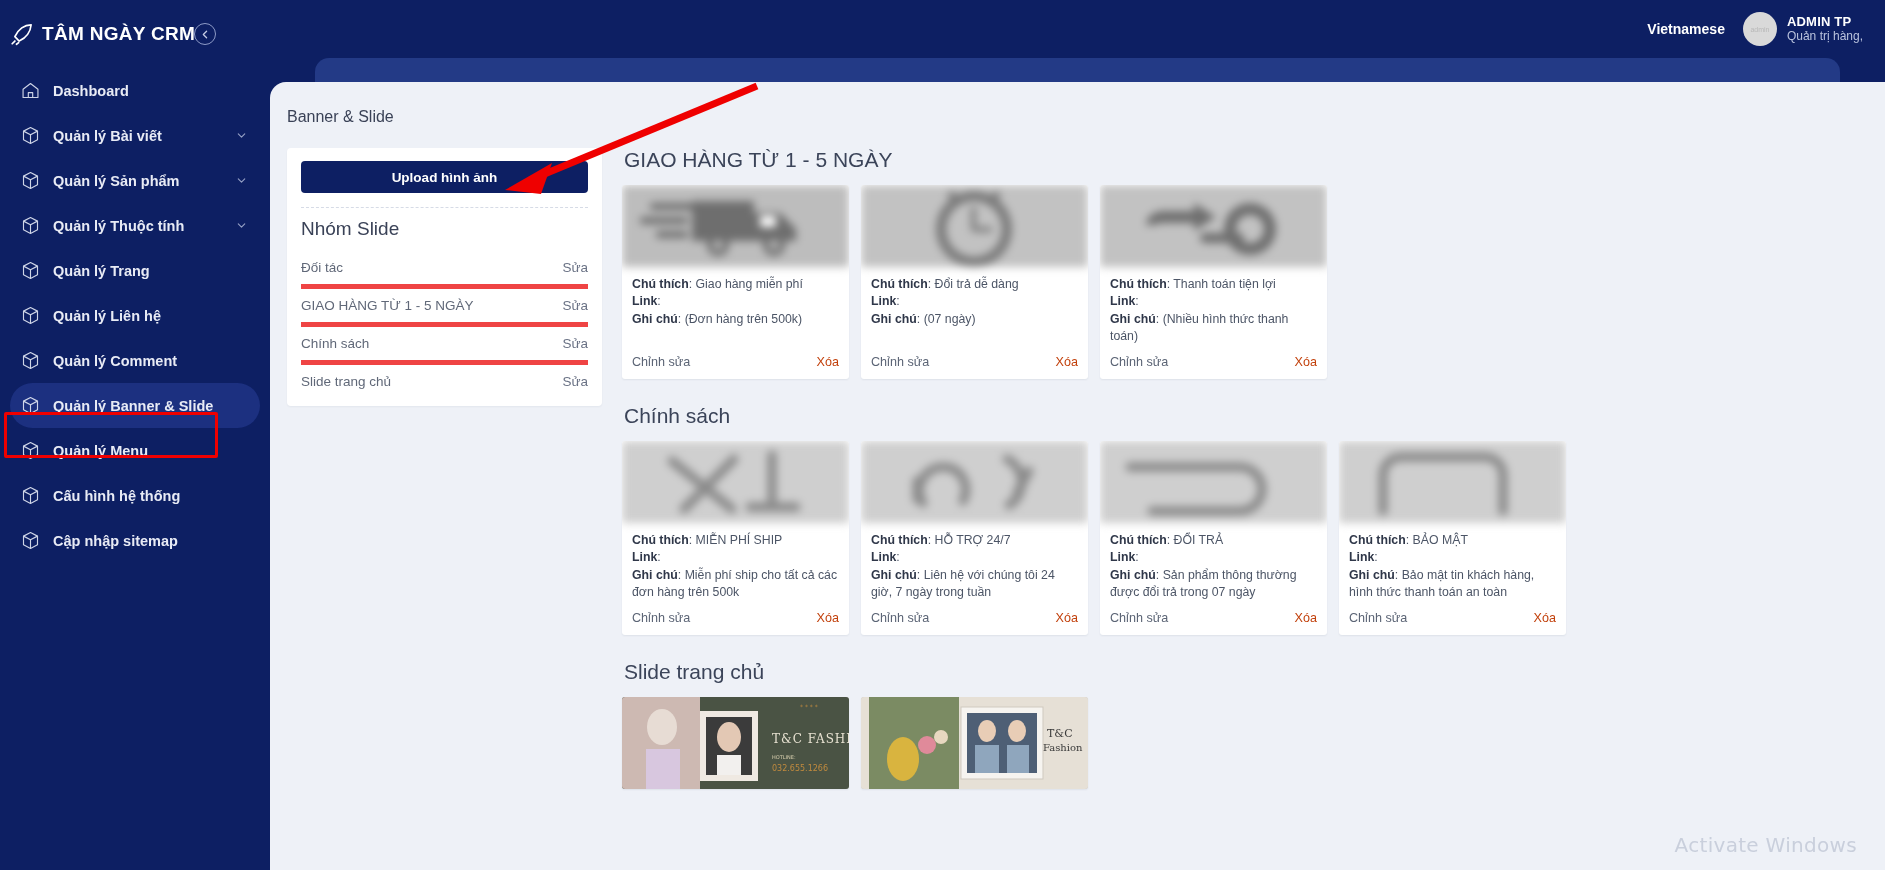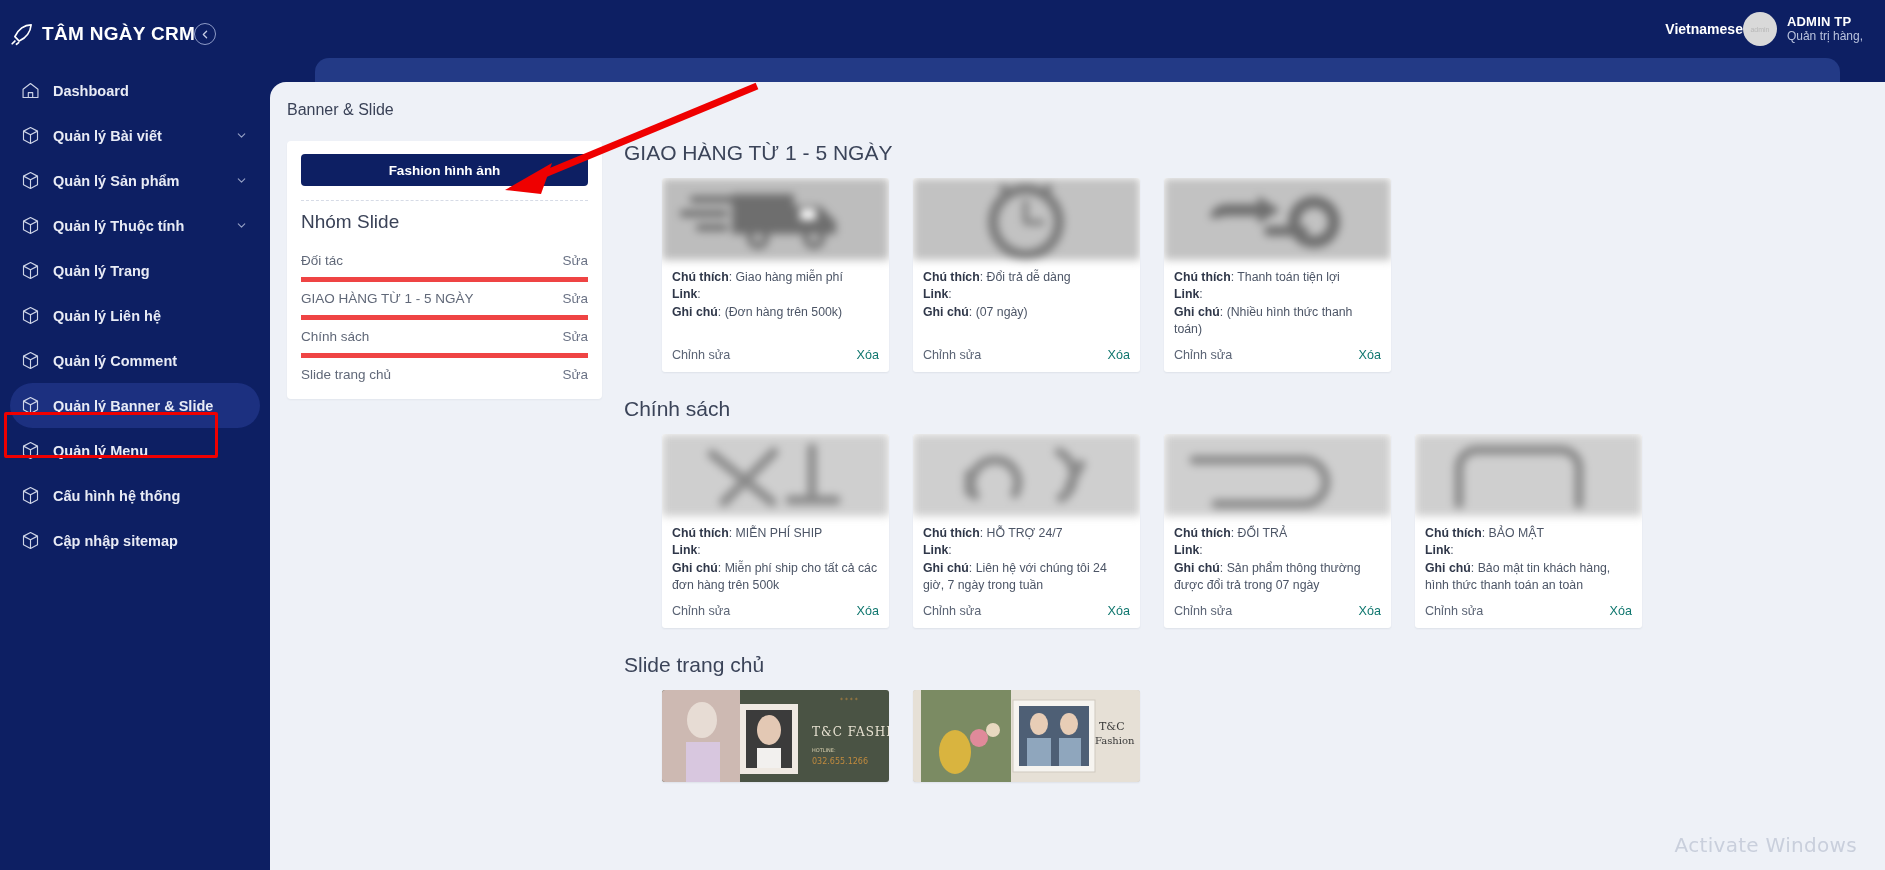--- a/index.html
+++ b/index.html
@@ -54,21 +54,21 @@
   
   .red-box {
     position: absolute; left: 4px; top: 412px; width: 214px; height: 46px;
     border: 3px solid #ef0000; border-radius: 2px; pointer-events: none;
   }
 
   
   .topbar {
     position: absolute; left: 270px; top: 0; right: 0; height: 58px;
     background: #0d1f63; display: flex; align-items: center;
-    justify-content: flex-end; padding-right: 22px; z-index: 5;
+    justify-content: flex-end; padding-right: 22px; gap: 18px; z-index: 5;
   }
   .lang { color: #fff; font-size: 14px; font-weight: bold; }
   .user-box { display: flex; align-items: center; gap: 10px; }
   .avatar {
     width: 34px; height: 34px; border-radius: 50%;
     background: #d9d9d9; display:flex; align-items:center; justify-content:center;
     font-size: 7px; color:#b8b8b8;
   }
   .user-meta { line-height: 1.15; }
   .user-name { color: #fff; font-size: 13px; font-weight: bold; letter-spacing:.2px;}
@@ -82,21 +82,21 @@
   .card-shell-back {
     position: absolute; left: 45px; top: 58px; right: 45px; height: 40px;
     background: #233a86; border-radius: 14px 14px 0 0;
   }
   .card-shell {
     position: absolute; left: 0px; top: 82px; right: 0px; bottom: 0;
     background: #eef1f7; border-radius: 16px 0 0 0;
     overflow: hidden;
   }
   .page-title {
-    font-size: 16px; color: #3a4257; padding: 19px 0 0 17px; font-weight: normal;
+    font-size: 16px; color: #3a4257; padding: 26px 0 0 17px; font-weight: normal;
   }
 
   .content {
     display: flex; gap: 20px; padding: 22px 0 0 17px;
   }
 
   
   .left-panel {
     width: 315px; flex: 0 0 315px; background: #fff; border-radius: 4px;
     padding: 13px 14px 8px 14px; align-self: flex-start;
@@ -118,36 +118,36 @@
   .group-row:last-child { border-bottom: none; }
   .group-row .edit { color: #6a7governed; }
   .group-row .edit { color: #6a7285; font-size: 13.5px; }
 
   
   .right-col { flex: 1; padding-right: 0; min-width: 0; }
   .sec-title {
     font-size: 21px; color: #3b4459; font-weight: normal; margin: 0 0 13px 2px;
   }
   .sec-title.second { margin-top: 25px; }
-  .card-grid { display: flex; gap: 24px; flex-wrap: nowrap; margin-left: 40px; }
+  .card-grid { display: flex; gap: 12px; flex-wrap: nowrap; }
   .item-card {
     width: 227px; flex: 0 0 227px; background: #fff; border-radius: 3px;
     box-shadow: 0 1px 2px rgba(20,30,60,.07);
     overflow: hidden; display: flex; flex-direction: column;
   }
   .thumb { height: 82px; background: #bdbdbd; position: relative; overflow: hidden; }
   .thumb.blur { filter: blur(4px); }
   .card-body { padding: 9px 10px 0 10px; font-size: 12.3px; color: #4c5566; line-height: 1.42; flex: 1; }
   .card-body b { color: #2f3749; }
   .card-foot {
     display: flex; justify-content: space-between; align-items: center;
     padding: 9px 10px 10px 10px; font-size: 12.6px; color: #5b6running;
   }
   .card-foot { color: #5b6475; }
-  .card-foot .del { color: #0f766e; }
+  .card-foot .del { color: #c2410c; }
 
   
   .arrow-svg { position: absolute; left: 0; top: 0; width: 1885px; height: 870px; pointer-events: none; z-index: 40; }
 
   .watermark {
     position: absolute; right: 28px; bottom: 13px;
     font-size: 20px; color: #c9cfdc; letter-spacing: .3px;
     font-family: "DejaVu Sans", sans-serif; z-index: 30;
   }
 </style>
@@ -278,21 +278,21 @@
 
   <div class="main">
     <div class="card-shell-back"></div>
     <div class="card-shell">
 
       <div class="page-title">Banner &amp; Slide</div>
 
       <div class="content">
 
         <div class="left-panel">
-          <button class="upload-btn">Fashion hình ảnh</button>
+          <button class="upload-btn">Upload hình ảnh</button>
           <div class="dashed"></div>
           <div class="group-title">Nhóm Slide</div>
           <div id="group-list">
               <div class="group-row">
                 <span>Đối tác</span>
                 <span class="edit">Sửa</span>
               </div>
               <div class="group-row">
                 <span>GIAO HÀNG TỪ 1 - 5 NGÀY</span>
                 <span class="edit">Sửa</span>

